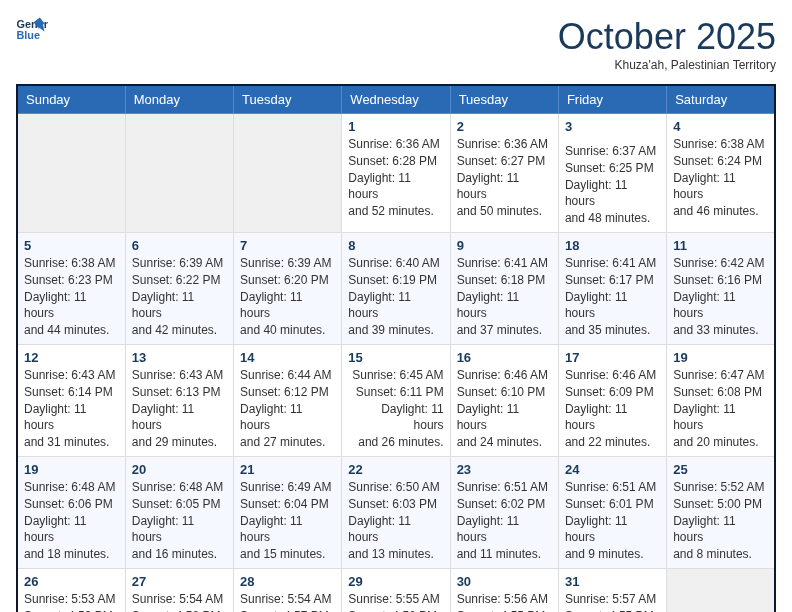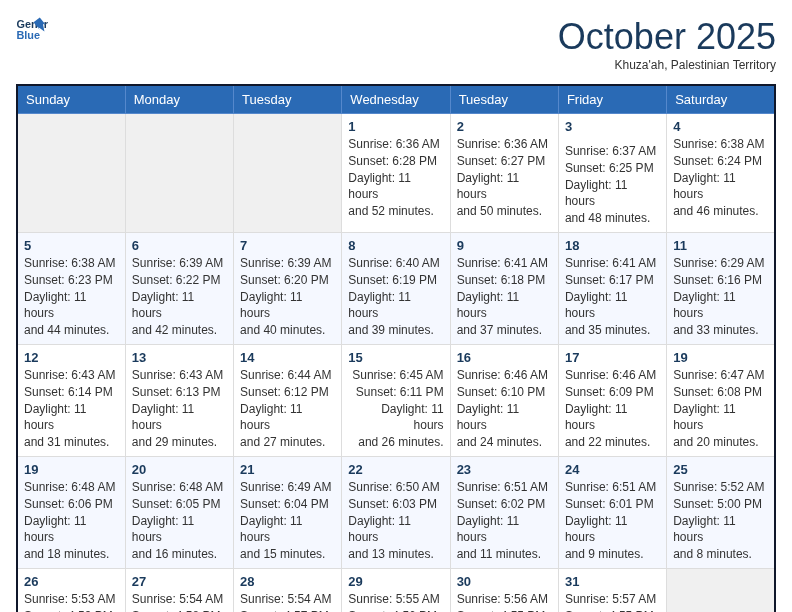--- a/index.html
+++ b/index.html
@@ -181,21 +181,21 @@
         </td>
         <td>
           <span class="day-num">18</span>
           <div class="day-info" style="white-space: pre-line;">Sunrise: 6:41 AM
 Sunset: 6:17 PM
 Daylight: 11 hours
 and 35 minutes.</div>
         </td>
         <td>
           <span class="day-num">11</span>
-          <div class="day-info" style="white-space: pre-line;">Sunrise: 6:29 AM
+          <div class="day-info" style="white-space: pre-line;">Sunrise: 6:42 AM
 Sunset: 6:16 PM
 Daylight: 11 hours
 and 33 minutes.</div>
         </td>
       </tr>
       <tr>
         <td>
           <span class="day-num">12</span>
           <div class="day-info" style="white-space: pre-line;">Sunrise: 6:43 AM
 Sunset: 6:14 PM

